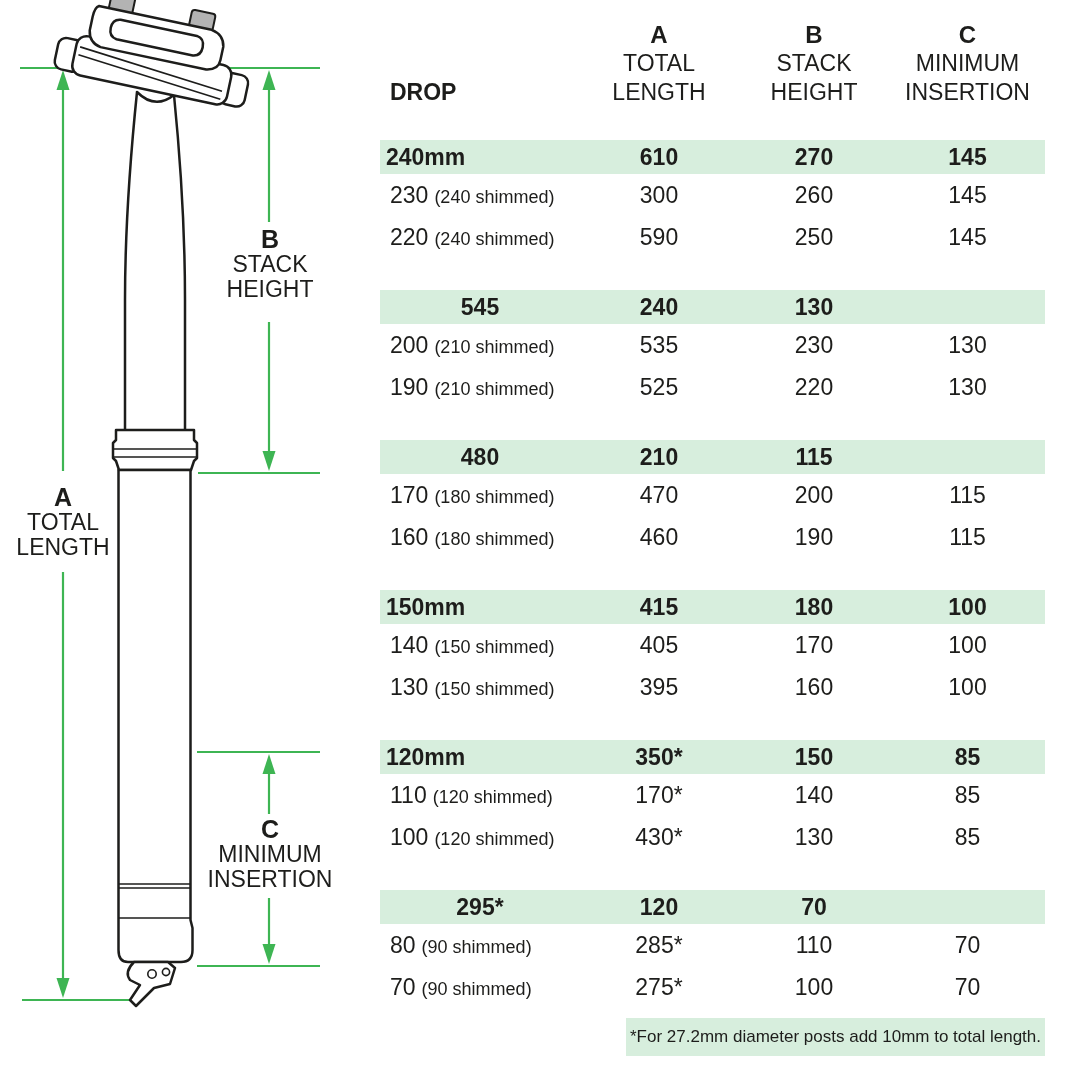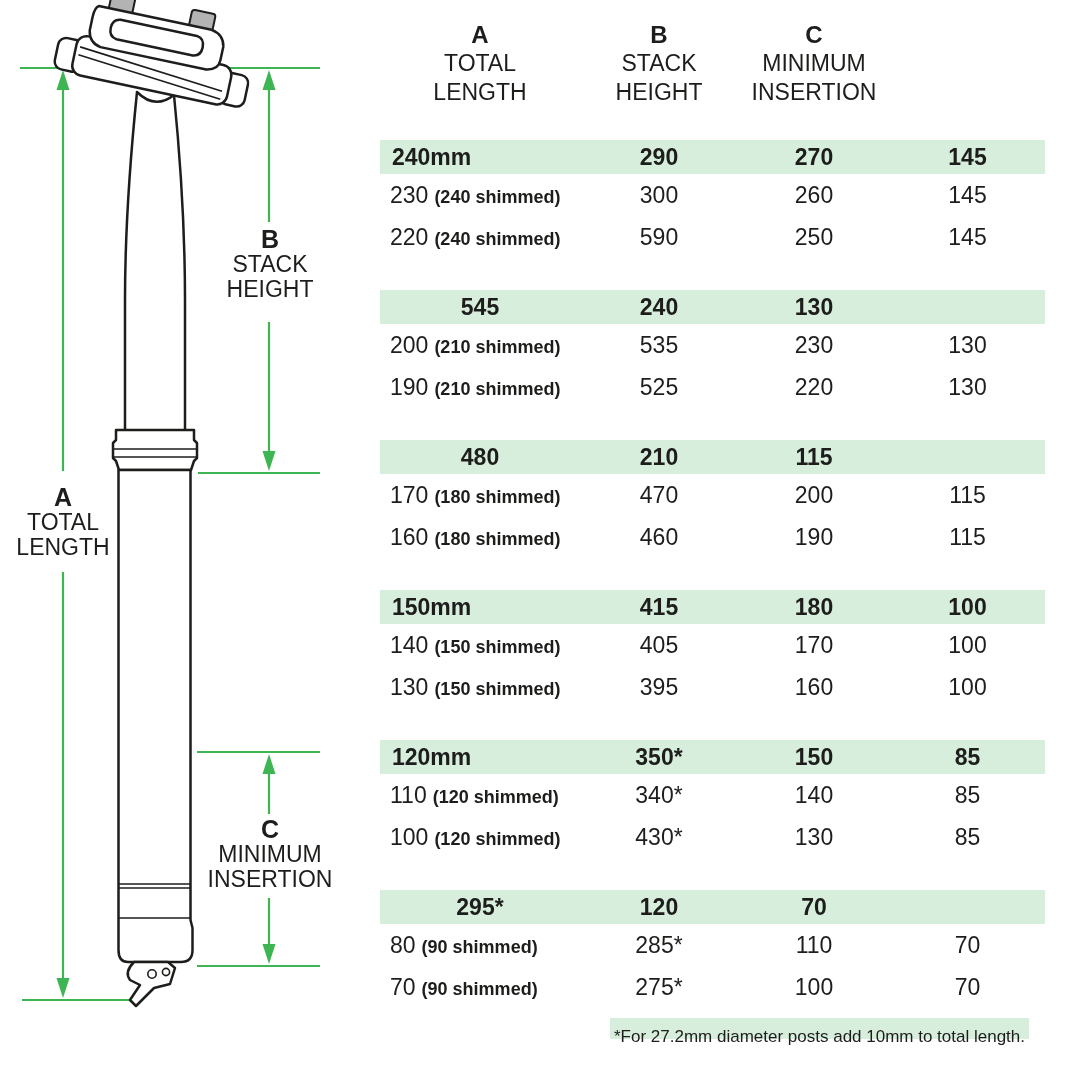--- a/index.html
+++ b/index.html
@@ -18,27 +18,27 @@
   #spec-table{position:absolute;left:380px;top:0;width:665px;height:1066px;}
   .grid{display:grid;grid-template-columns:200px 158px 152px 155px;}
   #table-header{position:absolute;top:20px;left:0;width:665px;}
   .hdr-col{text-align:center;font-size:23px;line-height:29px;}
   .hdr-letter{font-weight:bold;font-size:24px;}
   .hdr-drop{display:flex;flex-direction:column;justify-content:flex-end;
             padding-left:10px;font-weight:bold;font-size:23px;line-height:29px;}
   #table-groups{position:absolute;top:140px;left:0;width:665px;}
   .group{height:150px;}
   .band{height:34px;background:var(--band);align-items:center;font-weight:bold;font-size:23px;}
-  .band .drop-cell{padding-left:12px;}
+  .band .drop-cell{padding-left:6px;}
   .num-cell{text-align:center;}
   .sub-row{height:42px;align-items:center;font-size:23px;}
   .sub-row:first-of-type{margin-top:8px;}
   .sub-row .drop-cell{padding-left:10px;display:flex;align-items:baseline;gap:6px;white-space:nowrap;}
-  .note{font-size:18px;font-weight:bold;}
-  #footnote{position:absolute;left:230px;top:1018px;width:419px;height:21px;
+  .note{font-size:18px;}
+  #footnote{position:absolute;left:246px;top:1018px;width:419px;height:38px;
             background:var(--band);font-size:17px;line-height:38px;text-align:center;}
 </style>
 </head>
 <body>
 
 <div id="page">
 
   <svg id="diagram-svg" width="345" height="1066" viewBox="0 0 345 1066">
 
     <g>
@@ -109,20 +109,23 @@
   </div>
   <div class="dim-label" style="left:200px;top:817px;width:140px;">
     <div class="dim-letter">C</div>
     <div>MINIMUM</div>
     <div>INSERTION</div>
   </div>
 
   <div id="spec-table">
 
     <div id="table-header" class="grid">
+      <div class="hdr-drop">
+        <div>DROP</div>
+      </div>
       <div class="hdr-col">
         <div class="hdr-letter">A</div>
         <div>TOTAL</div>
         <div>LENGTH</div>
       </div>
       <div class="hdr-col">
         <div class="hdr-letter">B</div>
         <div>STACK</div>
         <div>HEIGHT</div>
       </div>
@@ -130,21 +133,21 @@
         <div class="hdr-letter">C</div>
         <div>MINIMUM</div>
         <div>INSERTION</div>
       </div>
     </div>
 
     <div id="table-groups">
   <div class="group">
     <div class="band grid">
       <div class="drop-cell">240mm</div>
-      <div class="num-cell">290</div>
+      <div class="num-cell">610</div>
       <div class="num-cell">270</div>
       <div class="num-cell">145</div>
     </div>
     <div class="sub-row grid">
       <div class="drop-cell">
         <span>230</span>
         <span class="note">(240 shimmed)</span>
       </div>
       <div class="num-cell">300</div>
       <div class="num-cell">260</div>
@@ -245,21 +248,21 @@
       <div class="drop-cell">120mm</div>
       <div class="num-cell">350*</div>
       <div class="num-cell">150</div>
       <div class="num-cell">85</div>
     </div>
     <div class="sub-row grid">
       <div class="drop-cell">
         <span>110</span>
         <span class="note">(120 shimmed)</span>
       </div>
-      <div class="num-cell">340*</div>
+      <div class="num-cell">170*</div>
       <div class="num-cell">140</div>
       <div class="num-cell">85</div>
     </div>
     <div class="sub-row grid">
       <div class="drop-cell">
         <span>100</span>
         <span class="note">(120 shimmed)</span>
       </div>
       <div class="num-cell">430*</div>
       <div class="num-cell">130</div>

